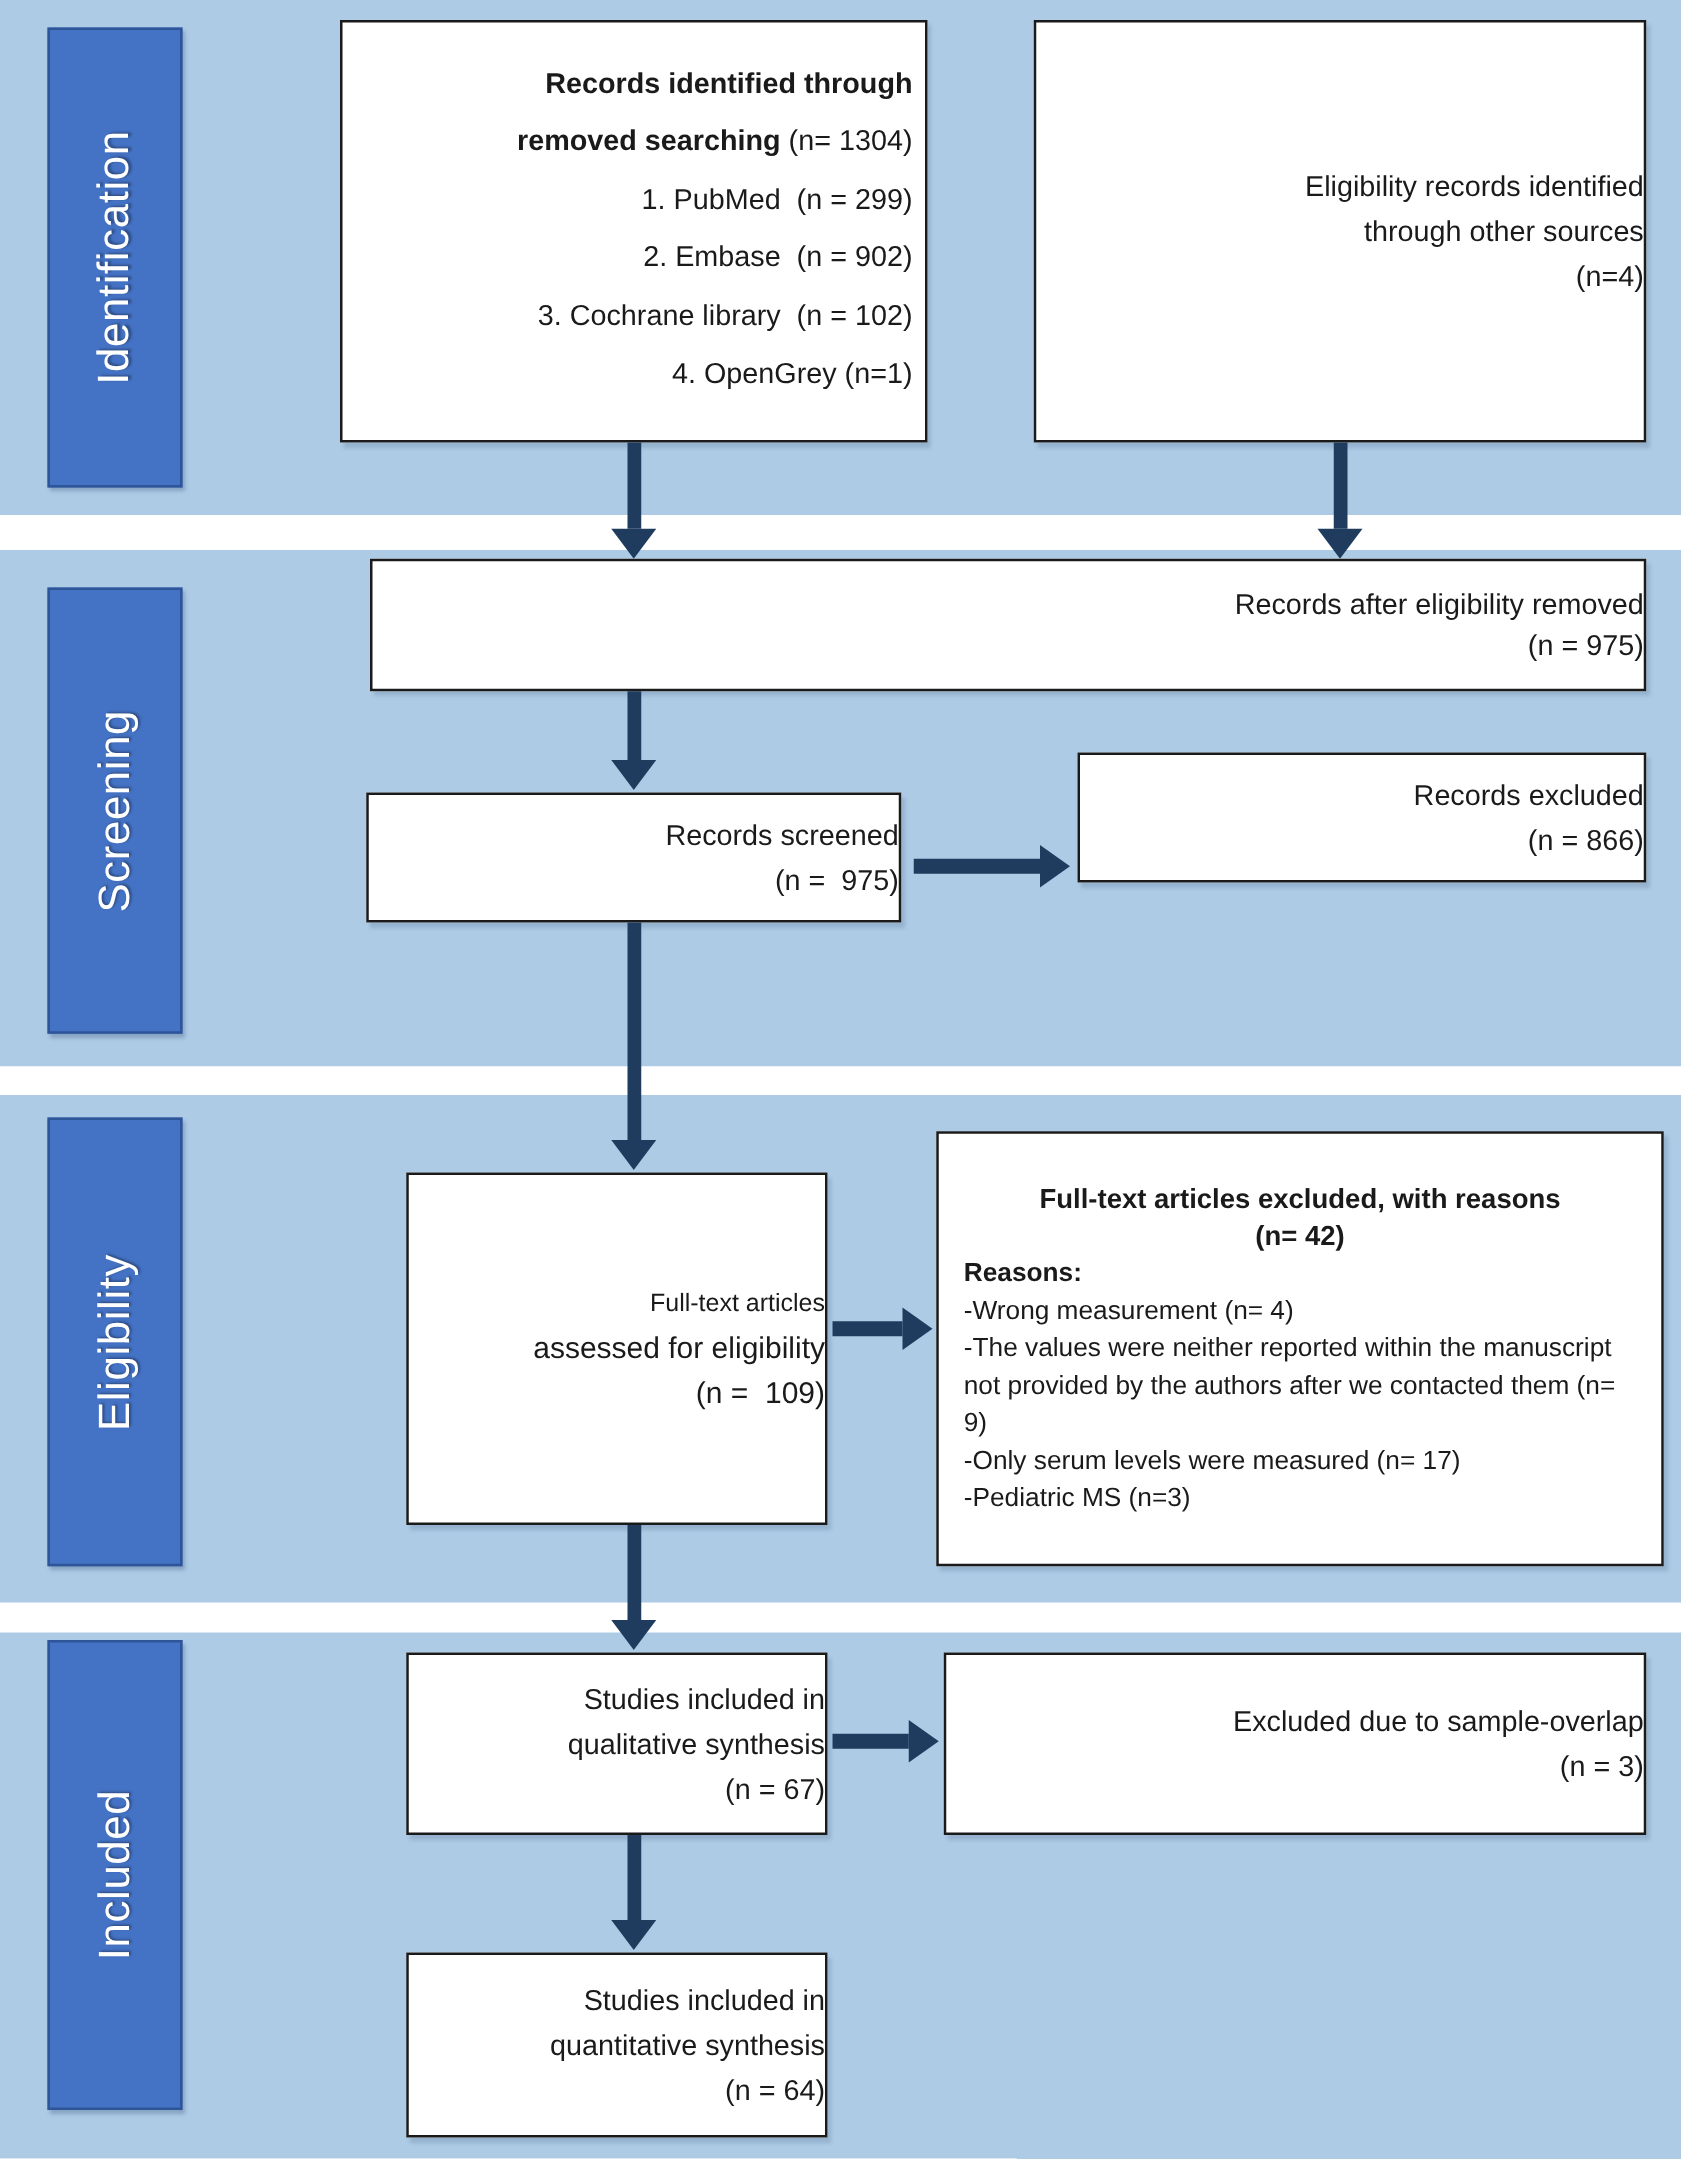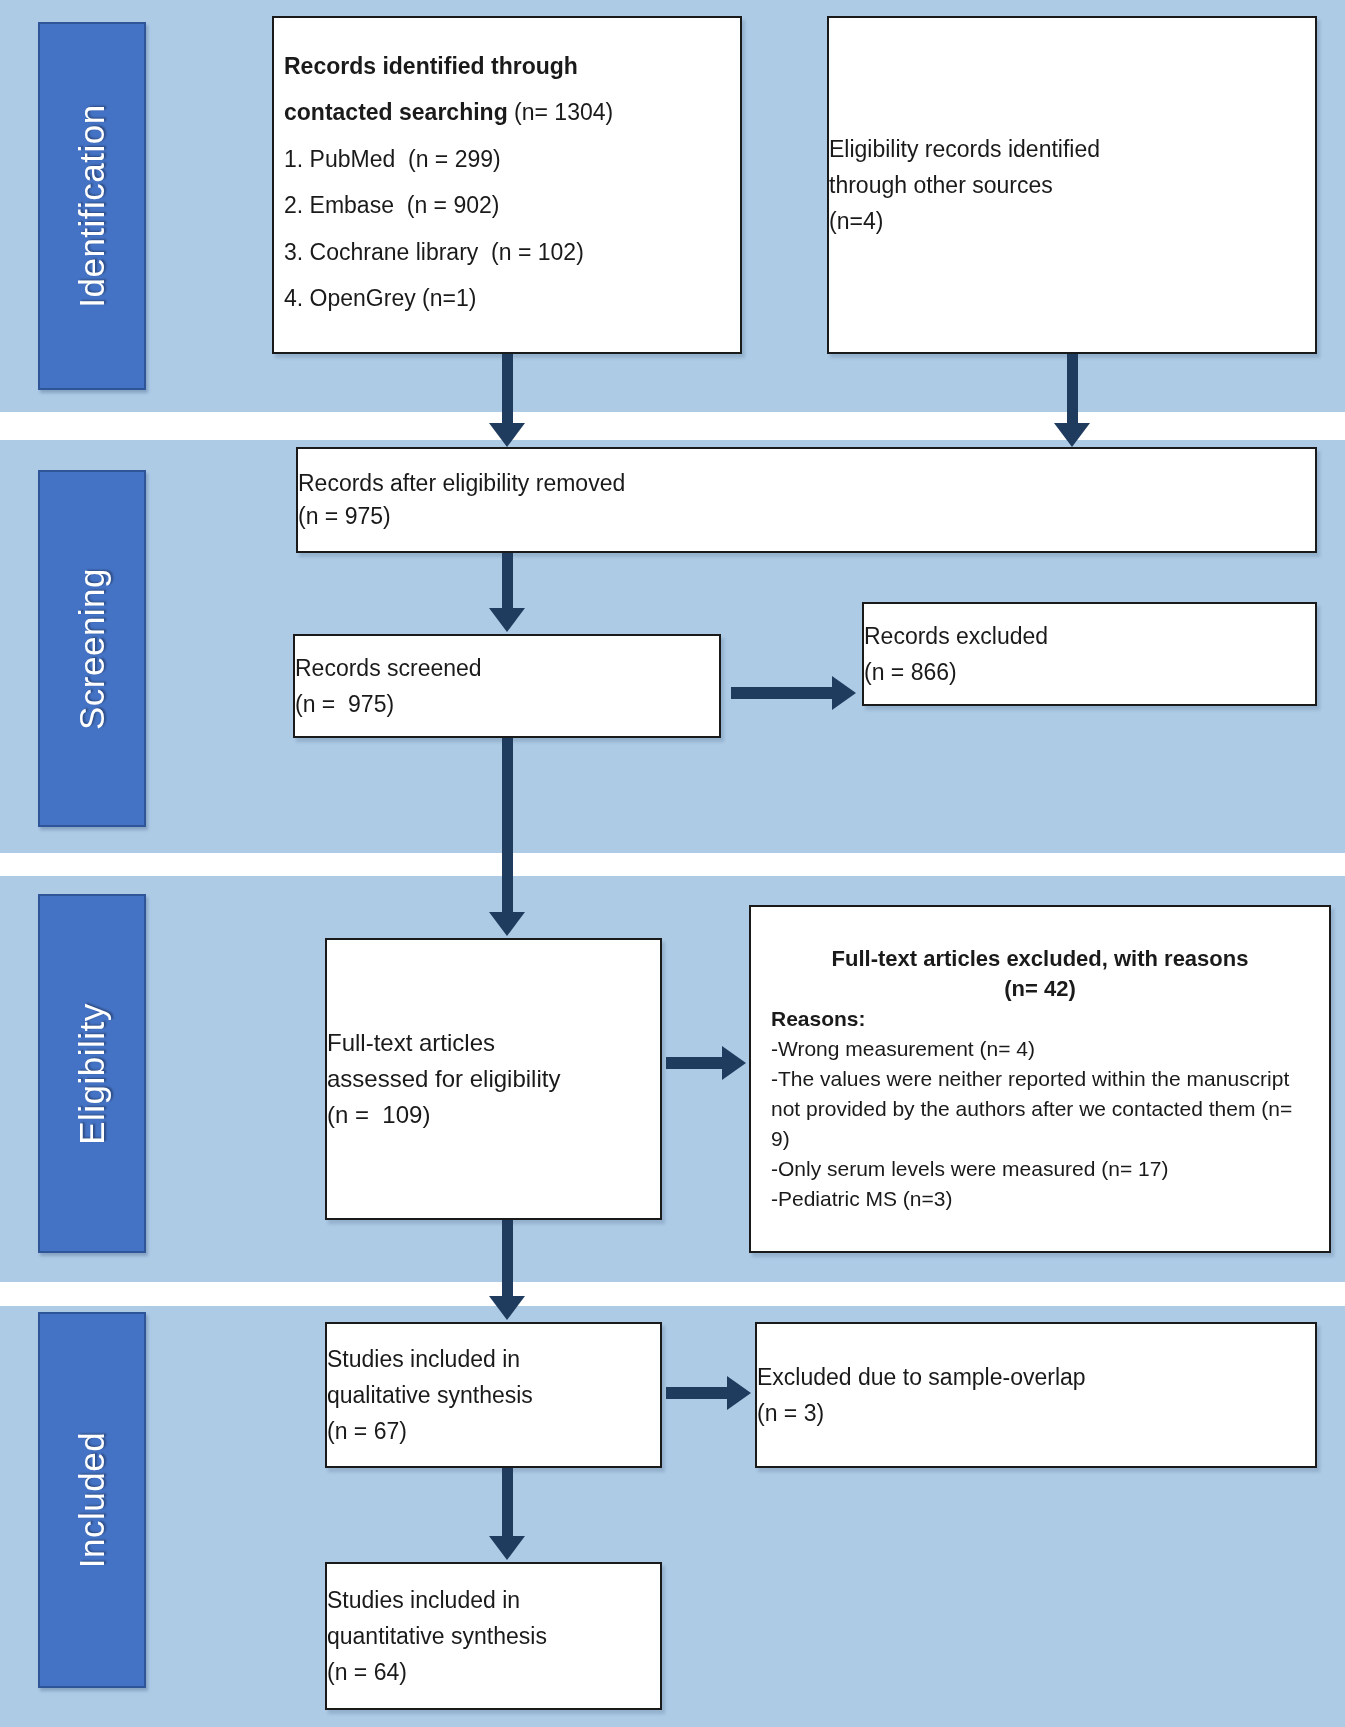--- a/index.html
+++ b/index.html
@@ -34,21 +34,21 @@
     font-size:35px;
     letter-spacing:0.5px;
     text-shadow:1px 2px 2px rgba(0,0,0,0.35);
   }
   .fbox{
     position:absolute;
     background:#fff;
     border:2px solid var(--ink);
     box-sizing:border-box;
     box-shadow:3px 4px 3px rgba(90,120,150,0.30);
-    display:flex;flex-direction:column;justify-content:center;align-items:flex-start;
+    display:flex;flex-direction:column;justify-content:center;align-items:flex-end;
     text-align:center;
   }
   .line{font-size:23px;line-height:36px;white-space:pre-wrap;}
   .bold{font-weight:bold;}
   
   .fbox.airy{justify-content:space-between;padding:30px 10px 36px;}
   
   .fbox.reasons-box{justify-content:center;align-items:stretch;padding:12px 20px;text-align:left;}
   .reasons-title{font-size:22px;line-height:30px;font-weight:bold;text-align:center;white-space:pre-wrap;}
   .reason-line{font-size:21px;line-height:30px;white-space:pre-wrap;}
@@ -78,21 +78,21 @@
   </div>
   <div class="side-label" style="left:38px;top:894px;height:359px;">
     <span>Eligibility</span>
   </div>
   <div class="side-label" style="left:38px;top:1312px;height:376px;">
     <span>Included</span>
   </div>
 
   <div class="fbox airy" style="left:272px;top:16px;width:470px;height:338px;">
     <div class="line bold">Records identified through</div>
-    <div class="line"><span class="bold">contacted searching </span><span>(n= 1304)</span></div>
+    <div class="line"><span class="bold">removed searching </span><span>(n= 1304)</span></div>
     <div class="line">1. PubMed  (n = 299)</div>
     <div class="line">2. Embase  (n = 902)</div>
     <div class="line">3. Cochrane library  (n = 102)</div>
     <div class="line">4. OpenGrey (n=1)</div>
   </div>
 
   <div class="fbox" style="left:827px;top:16px;width:490px;height:338px;">
     <div class="line">Eligibility records identified</div>
     <div class="line">through other sources</div>
     <div class="line">(n=4)</div>
@@ -131,21 +131,21 @@
     <div class="line">Records excluded</div>
     <div class="line">(n = 866)</div>
   </div>
 
   <div class="varrow" style="left:489px;top:738px;height:198px;">
     <div class="shaft"></div>
       <div class="head"></div>
   </div>
 
   <div class="fbox" style="left:325px;top:938px;width:337px;height:282px;">
-    <div class="line" style="font-size:24px;">Full-text articles</div>
+    <div class="line" style="font-size:20px;">Full-text articles</div>
     <div class="line" style="font-size:24px;">assessed for eligibility</div>
     <div class="line" style="font-size:24px;">(n =  109)</div>
   </div>
 
   <div class="harrow" style="left:666px;top:1046px;width:80px;">
     <div class="shaft"></div>
       <div class="head"></div>
   </div>
 
   <div class="fbox reasons-box" style="left:749px;top:905px;width:582px;height:348px;">

